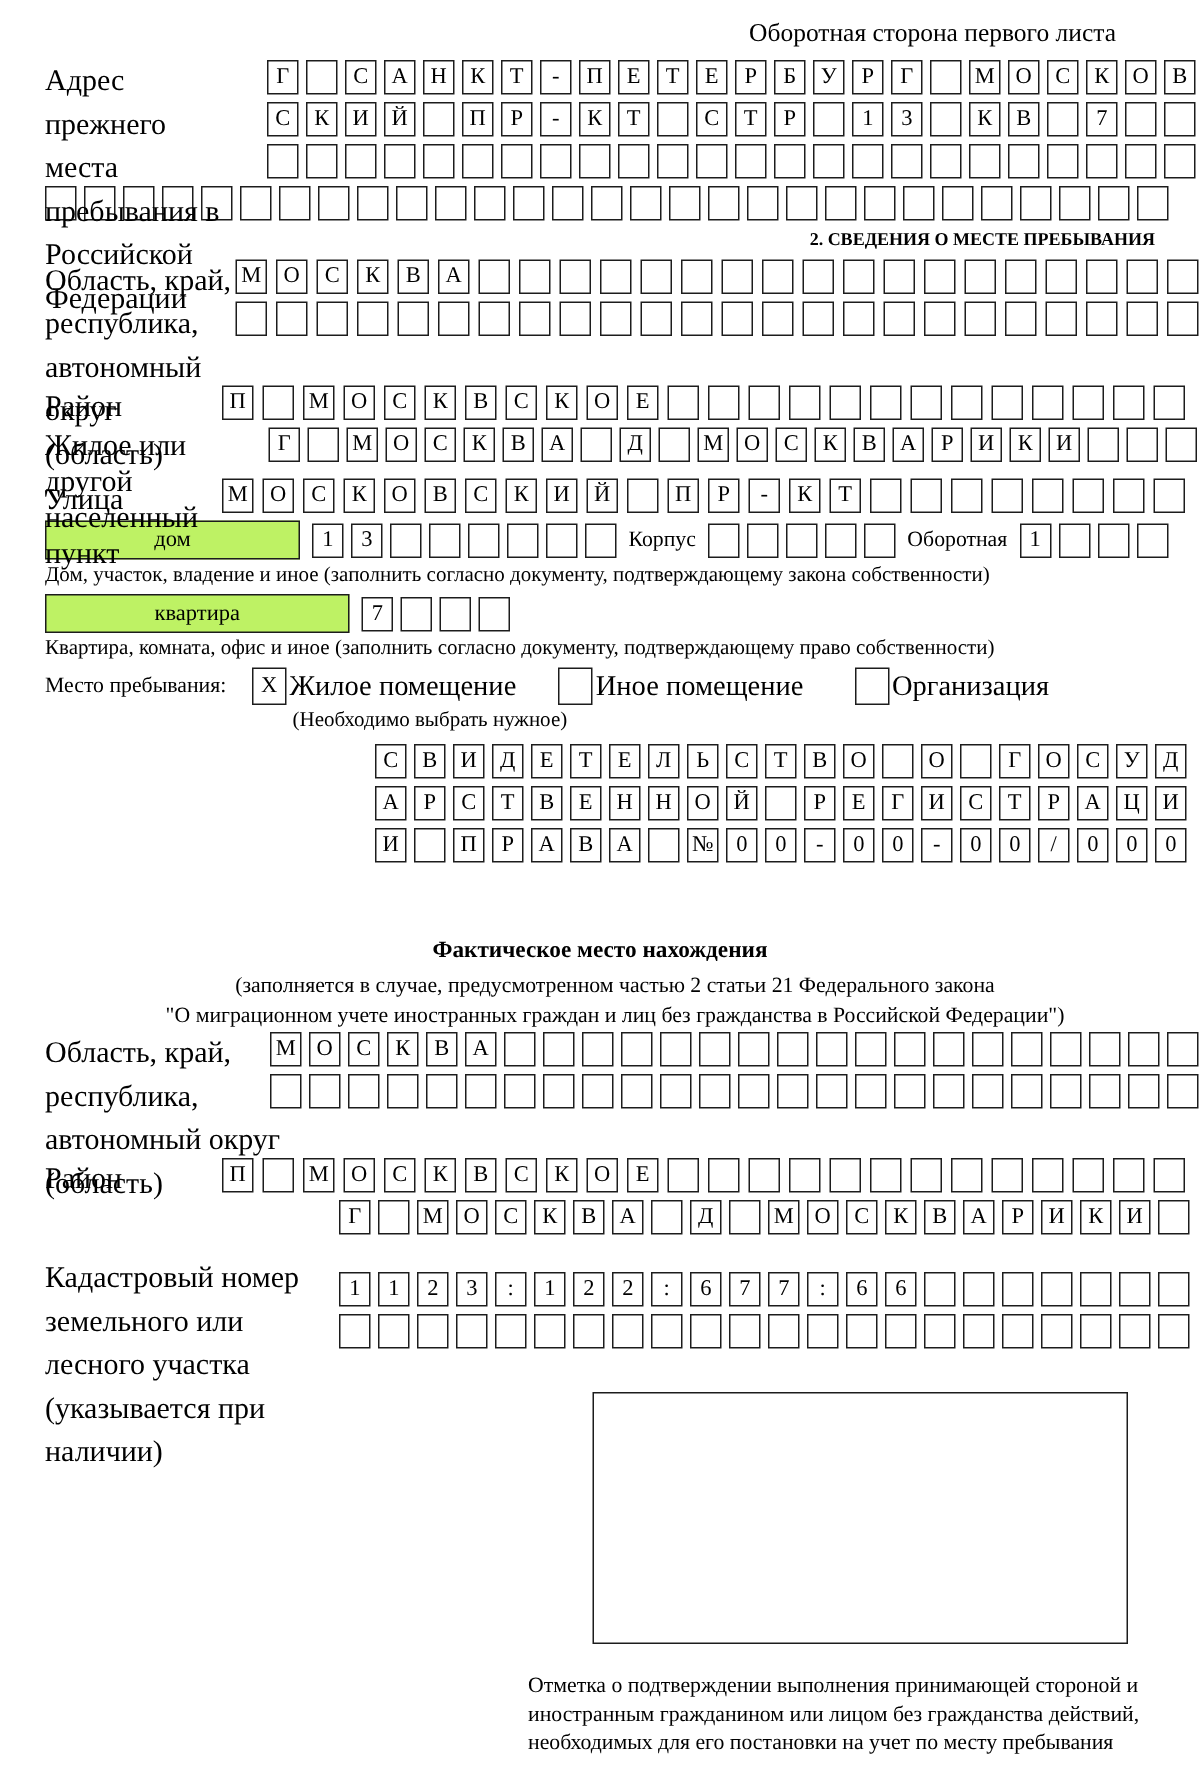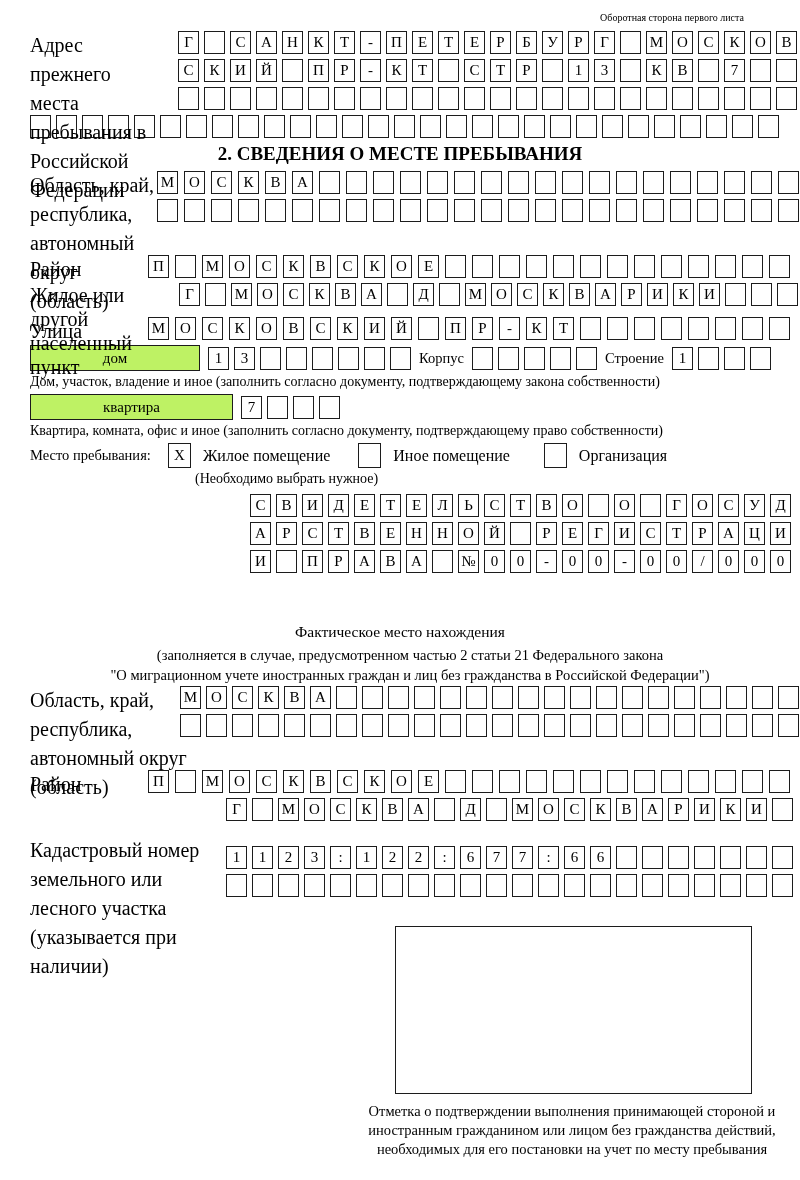--- a/index.html
+++ b/index.html
@@ -1,52 +1,52 @@
 <!DOCTYPE html>
 <html lang="ru"><head>
 <meta charset="utf-8">
 <style>
   *{box-sizing:border-box;margin:0;padding:0}
   html,body{background:#fff}
   body{width:800px;height:1180px;font-family:"Liberation Serif","DejaVu Serif",serif;color:#000}
   .page{position:relative;width:800px;height:1180px;padding:12px 4px 0 30px;overflow:hidden;background:#fff}
-  .corner{font-size:10px;text-align:right;padding-right:52px;margin-bottom:8px}
+  .corner{font-size:17px;text-align:right;padding-right:52px;margin-bottom:8px}
   .block{position:relative}
   .lbl{position:absolute;left:0;top:0;font-size:20px;line-height:1.45}
   .lh12{line-height:1.2}
   .w128{width:128px}.w130{width:130px}.w165{width:165px}.w195{width:195px}.w185{width:185px}.w212{width:212px}
   .cellrow{display:flex;gap:5px;margin-bottom:5px}
   .g6{gap:6px}
   .ml0{margin-left:0}.ml118{margin-left:118px}.ml127{margin-left:127px}.ml148{margin-left:148px}
   .ml149{margin-left:149px}.ml150{margin-left:150px}.ml196{margin-left:196px}.ml220{margin-left:220px}
   .cell{flex:0 0 auto;width:21px;height:23px;border:1.6px solid #1c1c1c;display:flex;align-items:center;justify-content:center;font-size:15px;line-height:1;background:#fff}
   .note{font-size:14px;line-height:1.3}
   .center{text-align:center}
   .fullw{width:766px}
-  .sec-title{font-size:19px;font-weight:bold;text-align:center;margin:2px 0 6px 0;width:740px}
+  .sec-title{font-size:12px;font-weight:bold;text-align:right;margin:2px 0 6px 0;width:740px}
   .minh84{min-height:84px}.minh28{min-height:28px}.minh34{min-height:34px}.minh38{min-height:38px}.minh86{min-height:86px}.minh126{min-height:126px}
   .inline-row{display:flex;align-items:center;margin-bottom:2px}
   .inline-row .cellrow{margin-bottom:0}
   .named-box{height:26px;border:1.6px solid #1c1c1c;display:flex;align-items:center;justify-content:center;font-size:15px;background:#bef264}
   .wb170{width:170px}.wb203{width:203px}
   .inline-lbl{font-size:14.5px;white-space:nowrap}
   .mr8{margin-right:8px}.ml8{margin-left:8px}.ml12w{margin-left:8px;margin-right:8px}
   .cb{flex:0 0 auto;width:23px;height:25px;border:1.8px solid #1c1c1c;display:flex;align-items:center;justify-content:center;font-size:15px;background:#fff}
   .stay{margin-top:3px}
   .stay .first{width:138px}
-  .cb-lbl{font-size:16px;margin-left:12px;white-space:nowrap}
+  .cb-lbl{font-size:19px;margin-left:2px;white-space:nowrap}
   .gap28{margin-left:28px}.gap34{margin-left:34px}
   .ml165{margin-left:165px}
   .mt3{margin-top:3px}.mt5{margin-top:5px}
   .rows-mt10{padding-top:10px}
-  .fact-title{font-size:15.5px;font-weight:normal;text-align:center;width:740px;margin:3px 0 5px 0}
+  .fact-title{font-size:15.5px;font-weight:bold;text-align:center;width:740px;margin:3px 0 5px 0}
   .fact-note{font-size:14.5px;text-align:center;width:760px;line-height:1.25;margin-bottom:2px}
   .stamp-area{margin-top:4px}
   .stamp-box{margin-left:365px;width:357px;height:168px;border:1.8px solid #1c1c1c;background:#fff}
-  .stamp-caption{margin-left:322px;width:440px;font-size:14.5px;line-height:1.3;text-align:center;margin-top:8px}
+  .stamp-caption{margin-left:322px;width:440px;font-size:14.5px;line-height:1.3;margin-top:19px}
 </style>
 </head>
 <body>
 
 <div class="page">
 
   <div class="corner">Оборотная сторона первого листа</div>
 
   <section class="block">
     <div class="lbl w130">Адрес прежнего места пребывания в Российской Федерации</div>
@@ -322,21 +322,21 @@
         <span class="cell"></span>
       </div>
     <div class="inline-lbl ml12w">Корпус</div>
     <div class="cellrow">
         <span class="cell"></span>
         <span class="cell"></span>
         <span class="cell"></span>
         <span class="cell"></span>
         <span class="cell"></span>
       </div>
-    <div class="inline-lbl ml12w">Строение</div>
+    <div class="inline-lbl ml12w">Оборотная</div>
     <div class="cellrow">
         <span class="cell">1</span>
         <span class="cell"></span>
         <span class="cell"></span>
         <span class="cell"></span>
       </div>
   </div>
   <div class="note">Дом, участок, владение и иное (заполнить согласно документу, подтверждающему закона собственности)</div>
 
   <div class="inline-row mt3">

